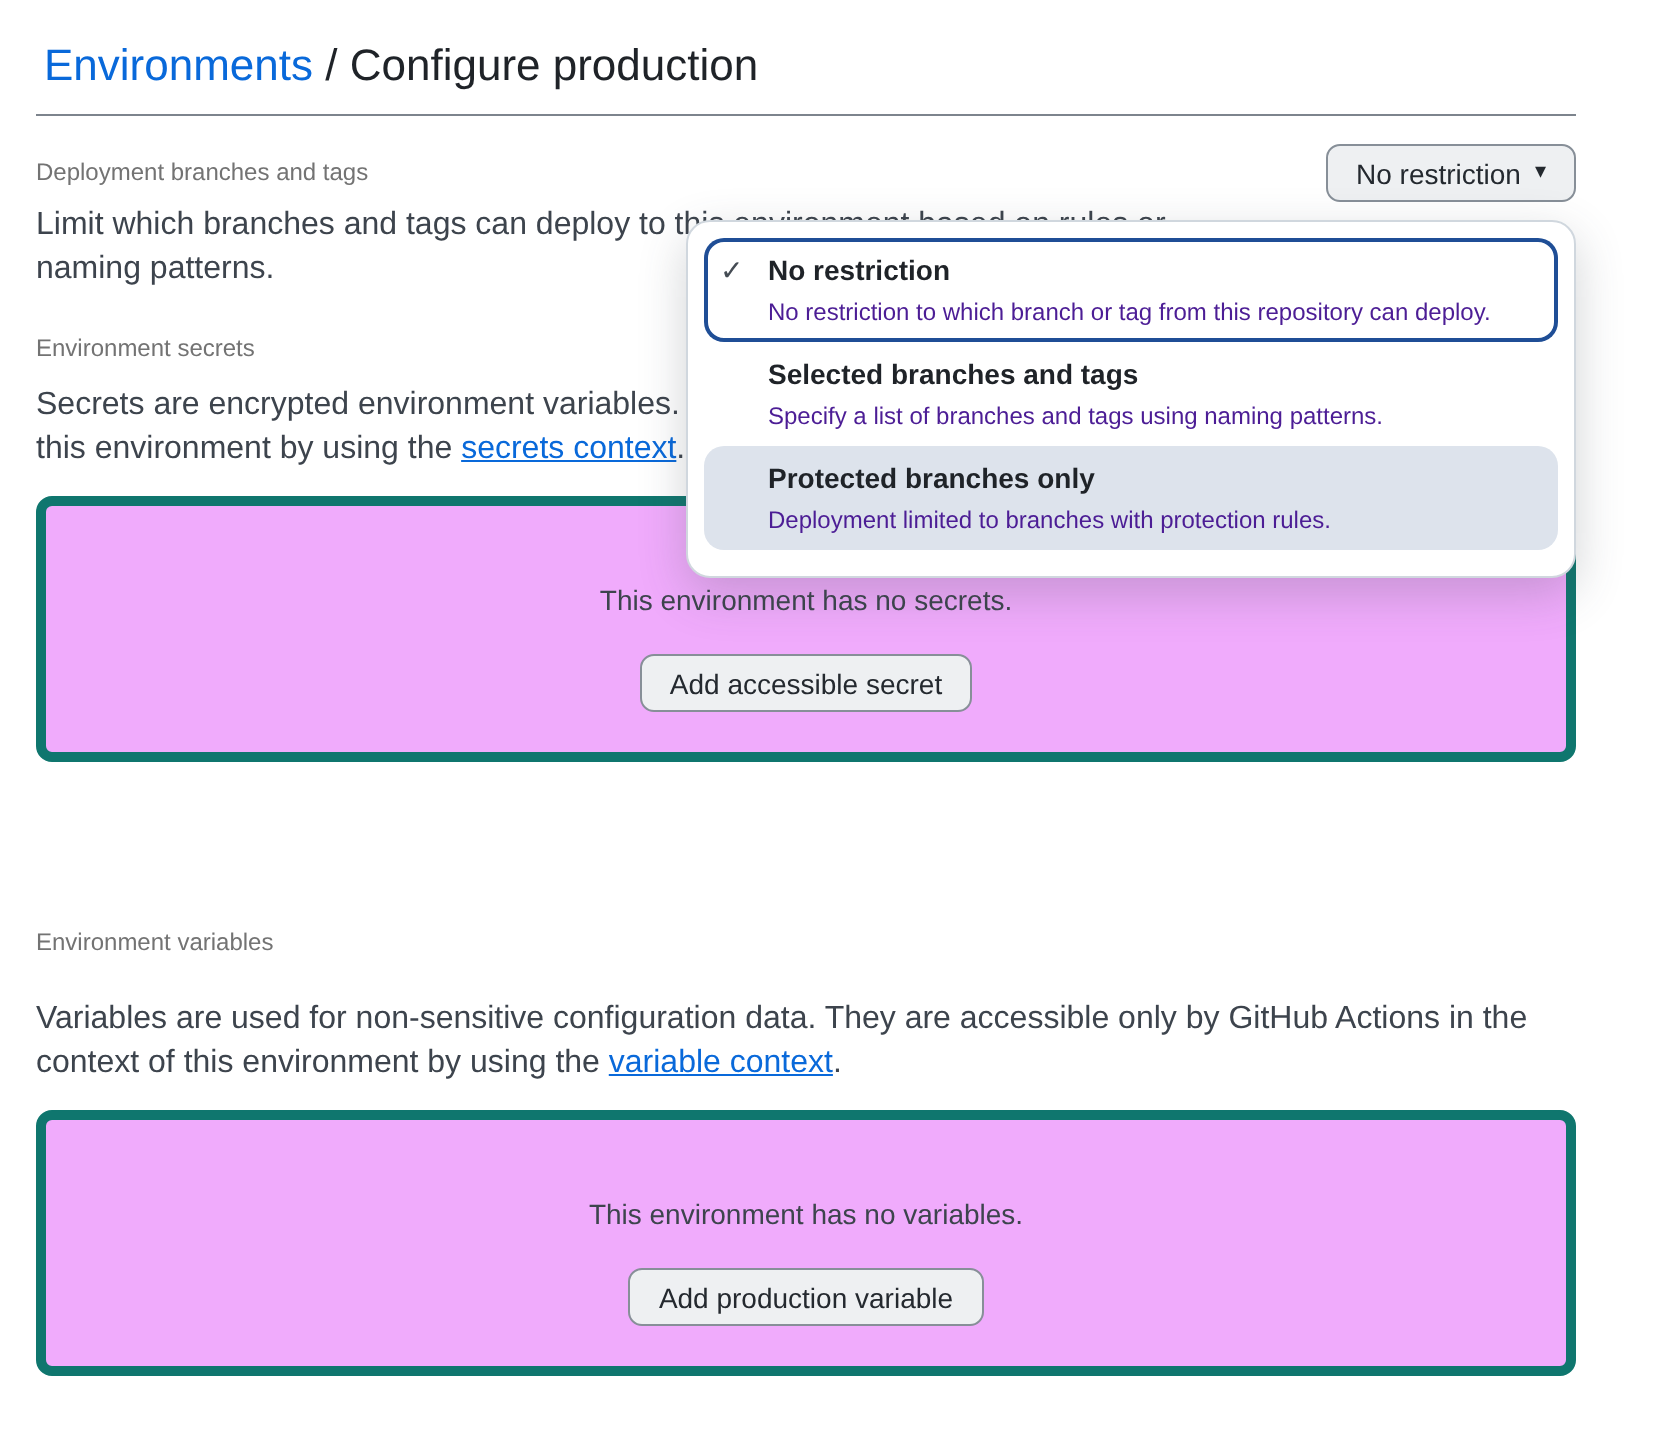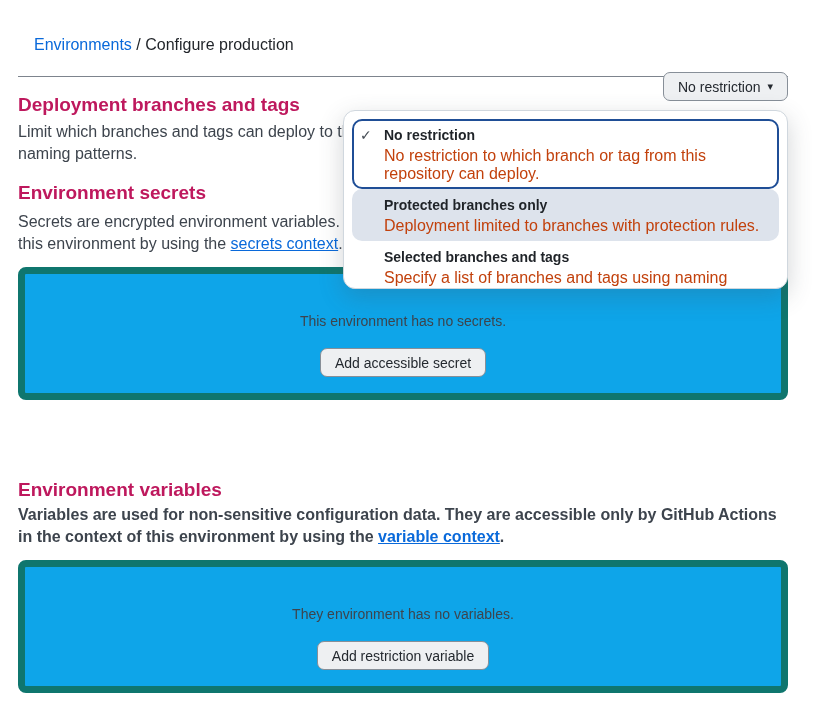--- a/index.html
+++ b/index.html
@@ -7,38 +7,38 @@
   body {
     width: 830px; height: 715px;
     background: #ffffff;
     font-family: "Liberation Sans", "DejaVu Sans", sans-serif;
     color: #1f2328;
     overflow: hidden;
   }
   .page { position: relative; width: 100%; height: 100%; padding: 14px 42px 0 18px; }
 
   
-  .page-title { margin: 16px; font-size: 16px; font-weight: 400; line-height: 30px; }
+  .page-title { margin: 4px; font-size: 22px; font-weight: 400; line-height: 30px; }
   .title-link { color: #0969da; text-decoration: none; cursor: pointer; }
   .title-divider { height: 0; border-bottom: 1px solid #7d848d; margin-top: 9px; }
 
   
-  .section-heading { margin: 16px 0 0; font-size: 19px; font-weight: 700; line-height: 24px; color: #be185d; }
+  .section-heading { margin: 16px 0 0; font-size: 12px; font-weight: 400; line-height: 24px; color: #737373; }
   .desc { margin: 4px 0 0; font-size: 16px; line-height: 22px; color: #3d444d; }
   .deployment-desc { max-width: 575px; }
   .secrets-desc { margin-top: 6px; max-width: 770px; }
-  .variables-desc { margin-top: 2px; max-width: 770px; font-weight: bold; }
+  .variables-desc { margin-top: 16px; max-width: 770px; }
   .inline-link { color: #0969da; text-decoration: underline; cursor: pointer; }
   .variables-section .section-heading { margin-top: 78px; }
 
   
   .empty-box {
     margin-top: 12px; height: 133px;
-    border: 7px solid #0f766e; border-radius: 8px;
-    background: #0ea5e9; text-align: center; padding-top: 37px;
+    border: 5px solid #0f766e; border-radius: 8px;
+    background: #f0abfc; text-align: center; padding-top: 37px;
   }
   .empty-message { margin: 0 0 17px; font-size: 14px; line-height: 20px; color: #3d444d; }
 
   
   .btn {
     display: inline-flex; align-items: center; justify-content: center;
     height: 29px; padding: 0 14px;
     background: #eef0f2; border: 1px solid #878f98; border-radius: 7px;
     font-family: inherit; font-size: 14px; font-weight: 500; color: #24292f;
     cursor: pointer; white-space: nowrap;
@@ -51,21 +51,21 @@
     position: absolute; left: 343px; top: 110px; width: 445px; height: 179px;
     background: #ffffff; border: 1px solid #d0d7de; border-radius: 12px;
     box-shadow: 0 8px 24px rgba(66, 74, 83, 0.24);
     padding: 8px; overflow: hidden; z-index: 5;
   }
   .menu-item { display: flex; border-radius: 10px; padding: 6px 8px; cursor: pointer; background: transparent; }
   .menu-item.selected { box-shadow: inset 0 0 0 2px #1f4e96; background: #ffffff; }
   .menu-item.hovered { background: #dde3ec; }
   .menu-check { width: 24px; flex: none; font-size: 14px; font-weight: 400; color: #454c54; line-height: 20px; }
   .menu-title { font-size: 14px; font-weight: 700; line-height: 20px; color: #1f2328; }
-  .menu-desc { margin-top: 2px; font-size: 16px; line-height: 18px; color: #c2410c; }
+  .menu-desc { margin-top: 2px; font-size: 12px; line-height: 18px; color: #4c1d95; }
 </style>
 </head>
 <body>
 
 <div class="page">
 
   <h1 class="page-title"><a class="title-link">Environments</a><span> / </span><span>Configure production</span></h1>
 
   <div class="title-divider"></div>
 
@@ -85,42 +85,42 @@
     <div class="empty-box">
       <p class="empty-message">This environment has no secrets.</p>
       <button class="btn">Add accessible secret</button>
     </div>
   </section>
 
   <section class="variables-section">
     <h3 class="section-heading">Environment variables</h3>
     <p class="desc variables-desc"><span>Variables are used for non-sensitive configuration data. They are accessible only by GitHub Actions in the context of this environment by using the </span><a class="inline-link">variable context</a><span>.</span></p>
     <div class="empty-box">
-      <p class="empty-message">They environment has no variables.</p>
-      <button class="btn">Add restriction variable</button>
+      <p class="empty-message">This environment has no variables.</p>
+      <button class="btn">Add production variable</button>
     </div>
   </section>
 
   <div class="dropdown-panel">
     <div class="menu-item selected">
       <span class="menu-check">✓</span>
       <span class="menu-text">
         <div class="menu-title">No restriction</div>
         <div class="menu-desc">No restriction to which branch or tag from this repository can deploy.</div>
       </span>
     </div>
+    <div class="menu-item">
+      <span class="menu-check"></span>
+      <span class="menu-text">
+        <div class="menu-title">Selected branches and tags</div>
+        <div class="menu-desc">Specify a list of branches and tags using naming patterns.</div>
+      </span>
+    </div>
     <div class="menu-item hovered">
       <span class="menu-check"></span>
       <span class="menu-text">
         <div class="menu-title">Protected branches only</div>
         <div class="menu-desc">Deployment limited to branches with protection rules.</div>
       </span>
     </div>
-    <div class="menu-item">
-      <span class="menu-check"></span>
-      <span class="menu-text">
-        <div class="menu-title">Selected branches and tags</div>
-        <div class="menu-desc">Specify a list of branches and tags using naming patterns.</div>
-      </span>
-    </div>
   </div>
 
 </div>
 
 </body></html>

